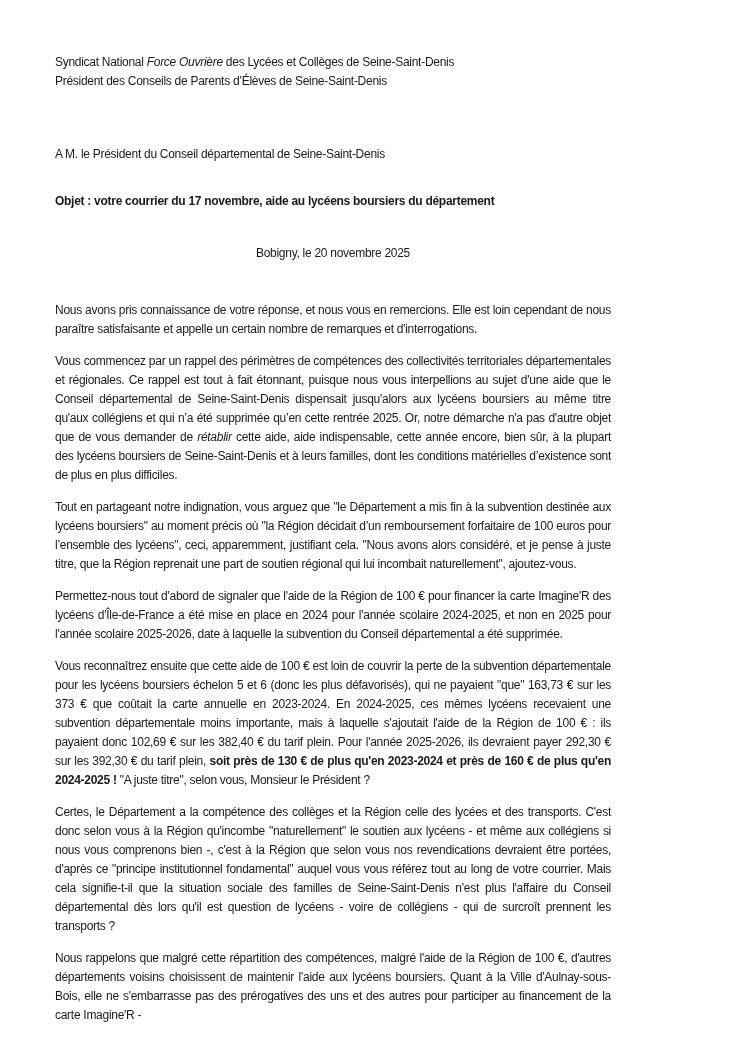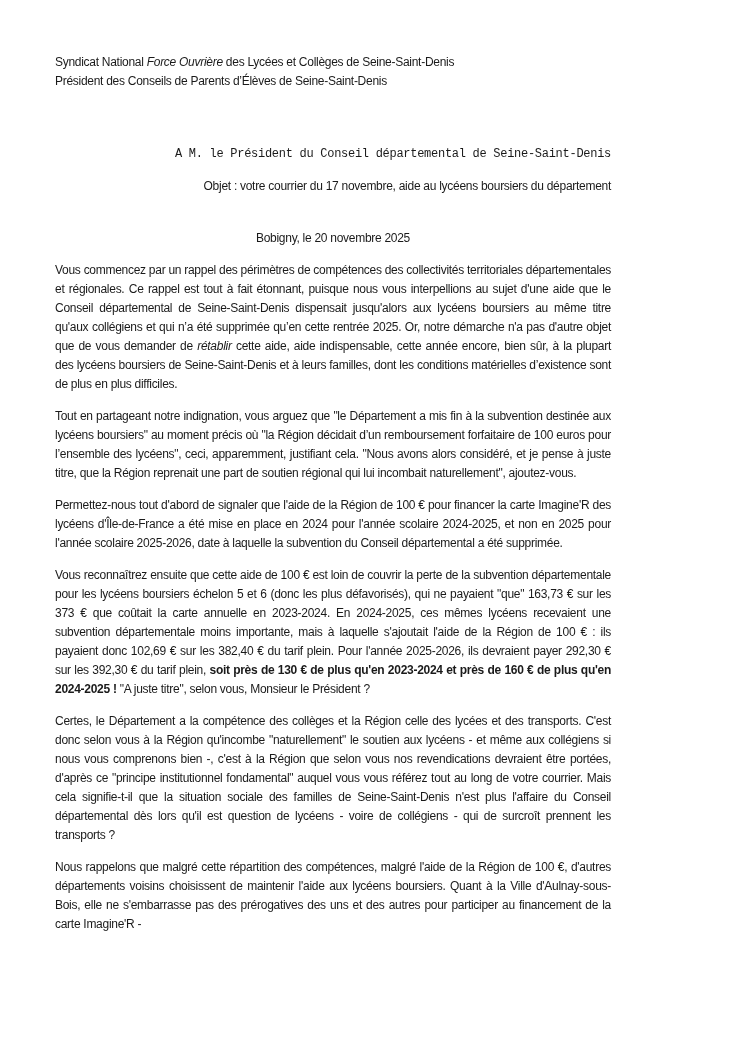--- a/index.html
+++ b/index.html
@@ -15,22 +15,22 @@
     padding: 53px 55px 18px 55px;
     background: #ffffff;
     color: #1a1a1a;
     font-family: "Liberation Sans", sans-serif;
     font-size: 12px;
     line-height: 19px;
     letter-spacing: -0.28px;
     overflow: hidden;
   }
   .sender-line { text-align: left; }
-  .recipient   { text-align: right; margin-top: 54px; font-family: Liberation Mono, monospace; }
-  .subject     { text-align: right;  margin-top: 13px; }
+  .recipient   { margin-top: 54px; }
+  .subject     { text-align: left;  margin-top: 28px; font-weight: bold; }
   .dateline    { text-align: center; margin-top: 33px; }
   .salutation  { text-align: left;  margin-top: 51px; }
   p.para {
     margin: 13px 0 0 0;
     text-align: justify;
     text-justify: inter-word;
   }
   p.para.first { margin-top: 38px; }
   .it { font-style: italic; }
   .bd { font-weight: bold; }
@@ -45,20 +45,21 @@
     <div class="sender-line">Président des Conseils de Parents d’Élèves de Seine-Saint-Denis</div>
   </div>
 
   <div class="recipient">A M. le Président du Conseil départemental de Seine-Saint-Denis</div>
 
   <div class="subject">Objet : votre courrier du 17 novembre, aide au lycéens boursiers du département</div>
 
   <div class="dateline">Bobigny, le 20 novembre 2025</div>
 
 
+  <p class="para first">Nous avons pris connaissance de votre réponse, et nous vous en remercions. Elle est loin cependant de nous paraître satisfaisante et appelle un certain nombre de remarques et d'interrogations.</p>
 
   <p class="para"><span>Vous commencez par un rappel des périmètres de compétences des collectivités territoriales départementales et régionales. Ce rappel est tout à fait étonnant, puisque nous vous interpellions au sujet d'une aide que le Conseil départemental de Seine-Saint-Denis dispensait jusqu'alors aux lycéens boursiers au même titre qu'aux collégiens et qui n’a été supprimée qu’en cette rentrée 2025. Or, notre démarche n'a pas d'autre objet que de vous demander de </span><span class="it">rétablir</span><span> cette aide, aide indispensable, cette année encore, bien sûr, à la plupart des lycéens boursiers de Seine-Saint-Denis et à leurs familles, dont les conditions matérielles d’existence sont de plus en plus difficiles.</span></p>
 
   <p class="para">Tout en partageant notre indignation, vous arguez que "le Département a mis fin à la subvention destinée aux lycéens boursiers" au moment précis où "la Région décidait d’un remboursement forfaitaire de 100 euros pour l’ensemble des lycéens", ceci, apparemment, justifiant cela. "Nous avons alors considéré, et je pense à juste titre, que la Région reprenait une part de soutien régional qui lui incombait naturellement", ajoutez-vous.</p>
 
   <p class="para">Permettez-nous tout d'abord de signaler que l'aide de la Région de 100 € pour financer la carte Imagine'R des lycéens d'Île-de-France a été mise en place en 2024 pour l'année scolaire 2024-2025, et non en 2025 pour l'année scolaire 2025-2026, date à laquelle la subvention du Conseil départemental a été supprimée.</p>
 
   <p class="para"><span>Vous reconnaîtrez ensuite que cette aide de 100 € est loin de couvrir la perte de la subvention départementale pour les lycéens boursiers échelon 5 et 6 (donc les plus défavorisés), qui ne payaient "que" 163,73 € sur les 373 € que coûtait la carte annuelle en 2023-2024. En 2024-2025, ces mêmes lycéens recevaient une subvention départementale moins importante, mais à laquelle s'ajoutait l'aide de la Région de 100 € : ils payaient donc 102,69 € sur les 382,40 € du tarif plein. Pour l'année 2025-2026, ils devraient payer 292,30 € sur les 392,30 € du tarif plein, </span><span class="bd">soit près de 130 € de plus qu'en 2023-2024 et près de 160 € de plus qu'en 2024-2025 !</span><span> "A juste titre", selon vous, Monsieur le Président ?</span></p>
 
   <p class="para">Certes, le Département a la compétence des collèges et la Région celle des lycées et des transports. C'est donc selon vous à la Région qu'incombe "naturellement" le soutien aux lycéens - et même aux collégiens si nous vous comprenons bien -, c'est à la Région que selon vous nos revendications devraient être portées, d'après ce "principe institutionnel fondamental" auquel vous vous référez tout au long de votre courrier. Mais cela signifie-t-il que la situation sociale des familles de Seine-Saint-Denis n'est plus l'affaire du Conseil départemental dès lors qu'il est question de lycéens - voire de collégiens - qui de surcroît prennent les transports ?</p>

